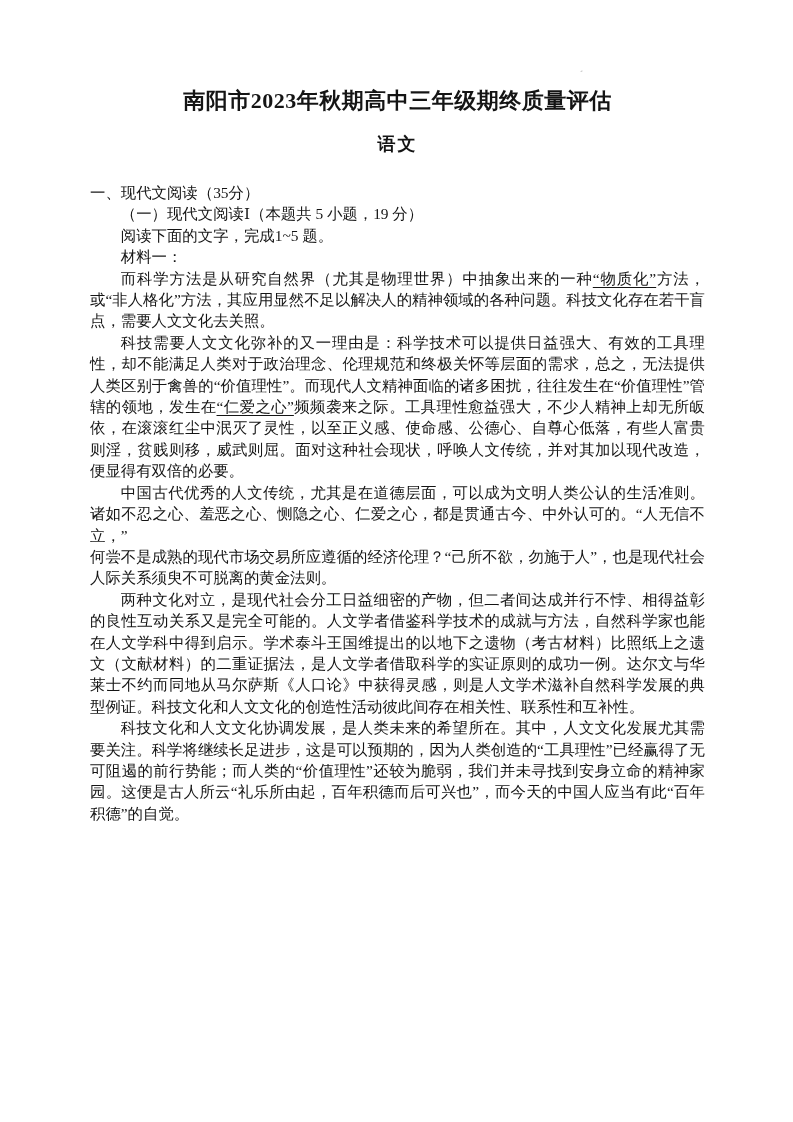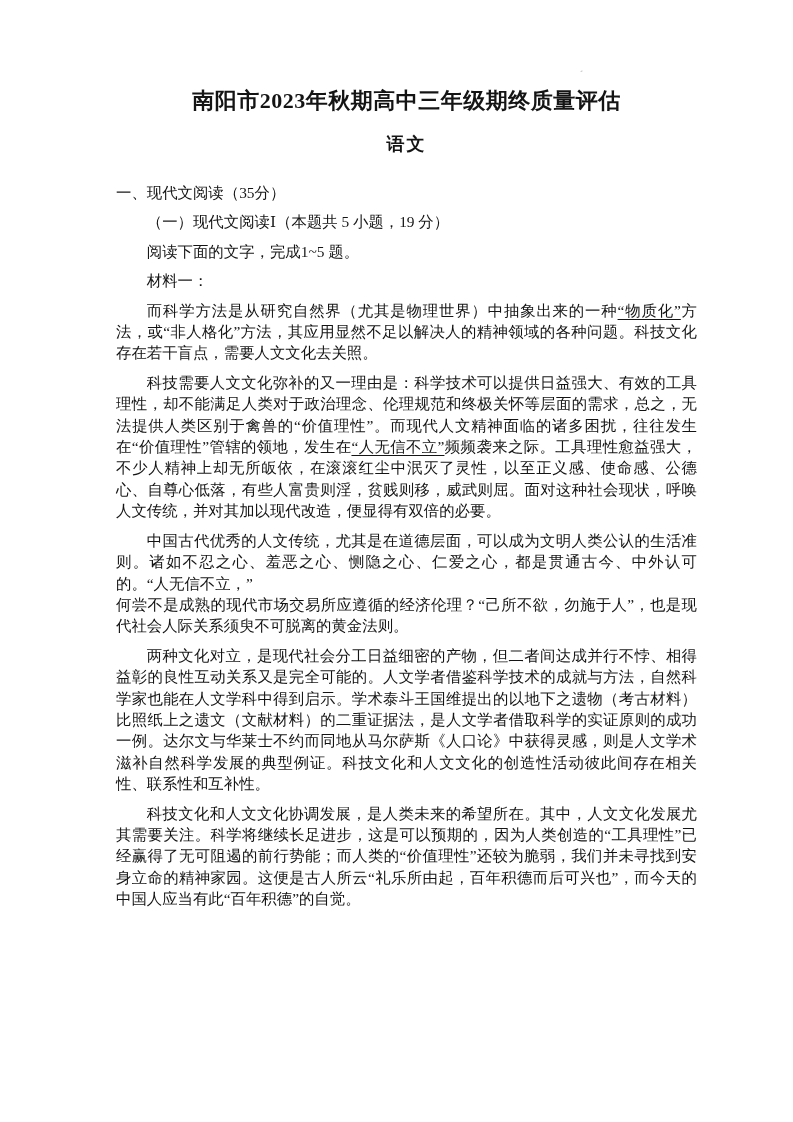--- a/index.html
+++ b/index.html
@@ -12,21 +12,21 @@
     width: 793px;
     height: 1122px;
     margin: 0 auto;
     background: #ffffff;
     overflow: hidden;
     font-family: "Liberation Serif", "DejaVu Serif", serif;
     color: #141414;
   }
   .content {
     position: absolute;
-    left: 108px;
+    left: 90px;
     right: 88px;
     top: 86px;
   }
   .title {
     font-size: 22px;
     font-weight: 700;
     text-align: center;
     margin: 0 0 16px 0;
     letter-spacing: 0.5px;
   }
@@ -37,21 +37,21 @@
     margin: 0 0 26px 0;
     letter-spacing: 2px;
   }
   .doc-body {
     font-size: 15.4px;
     line-height: 21.4px;
     text-align: justify;
     text-justify: inter-ideograph;
   }
   .doc-body p {
-    margin: 8px;
+    margin: 0;
   }
   .indent {
     text-indent: 2em;
   }
   .u {
     text-decoration: underline;
     text-underline-offset: 3px;
   }
   .attribution {
     text-align: right;
@@ -74,19 +74,19 @@
   <span class="artifact">ˊ</span>
   <div class="content">
     <h1 class="title">南阳市2023年秋期高中三年级期终质量评估</h1>
     <h2 class="subtitle">语文</h2>
     <div class="doc-body">
         <p><span>一、现代文阅读（35分）</span></p>
         <p class="indent"><span>（一）现代文阅读Ⅰ（本题共 5 小题，19 分）</span></p>
         <p class="indent"><span>阅读下面的文字，完成1~5 题。</span></p>
         <p class="indent"><span>材料一：</span></p>
         <p class="indent"><span>而科学方法是从研究自然界（尤其是物理世界）中抽象出来的一种</span><span class="u">“物质化”</span><span>方法，或“非人格化”方法，其应用显然不足以解决人的精神领域的各种问题。科技文化存在若干盲点，需要人文文化去关照。</span></p>
-        <p class="indent"><span>科技需要人文文化弥补的又一理由是：科学技术可以提供日益强大、有效的工具理性，却不能满足人类对于政治理念、伦理规范和终极关怀等层面的需求，总之，无法提供人类区别于禽兽的“价值理性”。而现代人文精神面临的诸多困扰，往往发生在“价值理性”管辖的领地，发生在</span><span class="u">“人无信不立”</span><span>频频袭来之际。工具理性愈益强大，不少人精神上却无所皈依，在滚滚红尘中泯灭了灵性，以至正义感、使命感、公德心、自尊心低落，有些人富贵则淫，贫贱则移，威武则屈。面对这种社会现状，呼唤人文传统，并对其加以现代改造，便显得有双倍的必要。</span></p>
+        <p class="indent"><span>科技需要人文文化弥补的又一理由是：科学技术可以提供日益强大、有效的工具理性，却不能满足人类对于政治理念、伦理规范和终极关怀等层面的需求，总之，无法提供人类区别于禽兽的“价值理性”。而现代人文精神面临的诸多困扰，往往发生在“价值理性”管辖的领地，发生在</span><span class="u">“仁爱之心”</span><span>频频袭来之际。工具理性愈益强大，不少人精神上却无所皈依，在滚滚红尘中泯灭了灵性，以至正义感、使命感、公德心、自尊心低落，有些人富贵则淫，贫贱则移，威武则屈。面对这种社会现状，呼唤人文传统，并对其加以现代改造，便显得有双倍的必要。</span></p>
         <p class="indent"><span>中国古代优秀的人文传统，尤其是在道德层面，可以成为文明人类公认的生活准则。诸如不忍之心、羞恶之心、恻隐之心、仁爱之心，都是贯通古今、中外认可的。“人无信不立，”</span><br><span>何尝不是成熟的现代市场交易所应遵循的经济伦理？“己所不欲，勿施于人”，也是现代社会人际关系须臾不可脱离的黄金法则。</span></p>
         <p class="indent"><span>两种文化对立，是现代社会分工日益细密的产物，但二者间达成并行不悖、相得益彰的良性互动关系又是完全可能的。人文学者借鉴科学技术的成就与方法，自然科学家也能在人文学科中得到启示。学术泰斗王国维提出的以地下之遗物（考古材料）比照纸上之遗文（文献材料）的二重证据法，是人文学者借取科学的实证原则的成功一例。达尔文与华莱士不约而同地从马尔萨斯《人口论》中获得灵感，则是人文学术滋补自然科学发展的典型例证。科技文化和人文文化的创造性活动彼此间存在相关性、联系性和互补性。</span></p>
         <p class="indent"><span>科技文化和人文文化协调发展，是人类未来的希望所在。其中，人文文化发展尤其需要关注。科学将继续长足进步，这是可以预期的，因为人类创造的“工具理性”已经赢得了无可阻遏的前行势能；而人类的“价值理性”还较为脆弱，我们并未寻找到安身立命的精神家园。这便是古人所云“礼乐所由起，百年积德而后可兴也”，而今天的中国人应当有此“百年积德”的自觉。</span></p>
       </div>
   </div>
 </div>
 
 </body></html>

